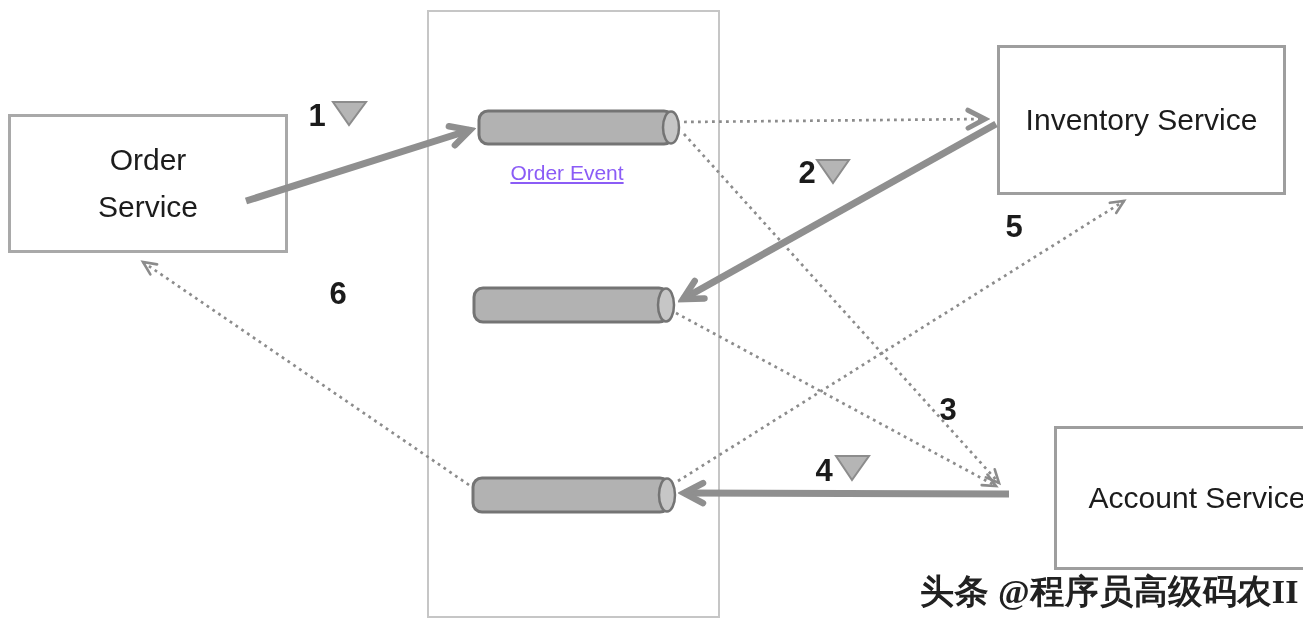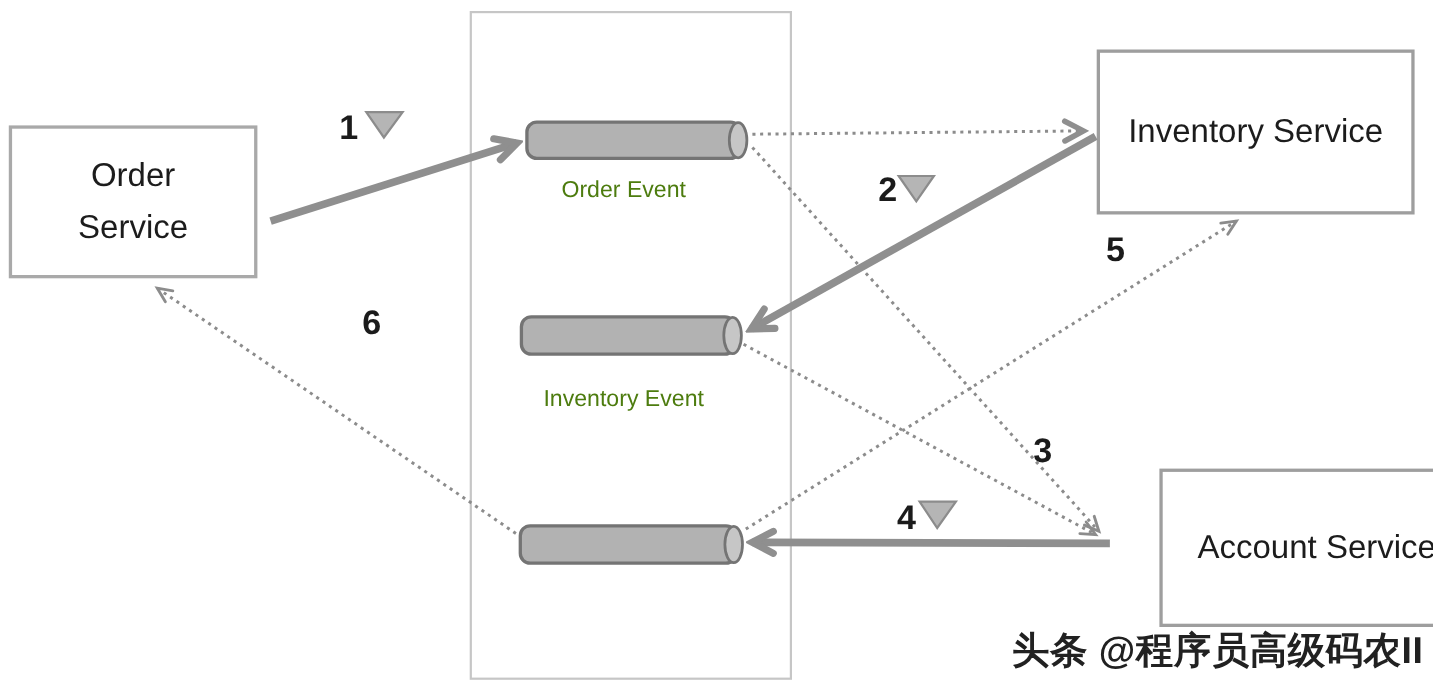--- a/index.html
+++ b/index.html
@@ -2,39 +2,39 @@
 <html><head>
 <meta charset="utf-8">
 <style>
   html,body{margin:0;padding:0;background:#ffffff;}
   .stage{
     position:relative;width:1303px;height:624px;background:#ffffff;
     font-family:"Liberation Sans",sans-serif;color:#1d1d1d;overflow:hidden;
   }
   .node{position:absolute;background:#ffffff;box-sizing:border-box;display:flex;align-items:center;justify-content:center;}
   .svc{border:3px solid #9e9e9e;font-size:30px;color:#1c1c1c;text-align:center;}
-  .order-box{left:8px;top:114px;width:226px;height:139px;border-color:#a9a9a9;}
+  .order-box{left:8px;top:114px;width:280px;height:139px;border-color:#a9a9a9;}
   .order-box .lbl{display:block;width:150px;line-height:1.55;}
   .inv-box{left:997px;top:45px;width:289px;height:150px;}
   .acc-box{left:1010px;top:426px;width:286px;height:144px;margin-left:44px;}
   .broker-box{left:427px;top:10px;width:293px;height:608px;border:2px solid #c6c6c6;}
   .broker-title{position:absolute;left:455px;top:40px;font-size:22px;font-weight:bold;color:#171717;}
   .layer{position:absolute;left:0;top:0;z-index:3;}
-  .evt-label{position:absolute;width:270px;text-align:center;font-size:21px;color:#4d7c0f;z-index:4;}
+  .evt-label{position:absolute;width:270px;text-align:center;font-size:21px;color:#8b5cf6;z-index:4;text-decoration:underline;}
   .evt-order{left:432px;top:161px;}
   .evt-inventory{left:432px;top:351px;}
   .evt-account{left:438px;top:551px;}
   .step{position:absolute;width:34px;text-align:center;font-size:31px;font-weight:bold;color:#1b1b1b;z-index:4;line-height:32px;}
   .s1{left:300px;top:100px;}
   .s2{left:790px;top:157px;}
   .s3{left:931px;top:394px;}
   .s4{left:807px;top:455px;}
   .s5{left:997px;top:211px;}
   .s6{left:321px;top:278px;}
-  .watermark{position:absolute;left:920px;top:569px;font-size:34px;font-weight:bold;color:#212121;z-index:5;white-space:nowrap;letter-spacing:0.5px;}
+  .watermark{position:absolute;left:920px;top:569px;font-size:34px;font-weight:bold;color:#212121;z-index:5;white-space:nowrap;letter-spacing:0.5px;font-family:Liberation Serif, serif;}
 </style>
 </head>
 <body>
 
 <div class="stage">
 
   <div class="node svc order-box">
     <span class="lbl">Order Service</span>
   </div>
 
@@ -83,21 +83,20 @@
       <rect x="473" y="478" width="196" height="34" rx="9" fill="#b2b2b2" stroke="#747474" stroke-width="3"></rect>
       <ellipse cx="667" cy="495" rx="8" ry="16.5" fill="#c6c6c6" stroke="#747474" stroke-width="2.5"></ellipse>
     </g>
 
     <polygon points="333,102 366,102 349,125" fill="#b5b5b5" stroke="#8c8c8c" stroke-width="2"></polygon>
     <polygon points="817,160 849,160 833,183" fill="#b5b5b5" stroke="#8c8c8c" stroke-width="2"></polygon>
     <polygon points="836,456 869,456 852,480" fill="#b5b5b5" stroke="#8c8c8c" stroke-width="2"></polygon>
   </svg>
 
   <div class="evt-label evt-order">Order Event</div>
-  <div class="evt-label evt-inventory">Inventory Event</div>
 
   <div class="step s1">1</div>
   <div class="step s2">2</div>
   <div class="step s3">3</div>
   <div class="step s4">4</div>
   <div class="step s5">5</div>
   <div class="step s6">6</div>
 
   <div class="watermark">头条 @程序员高级码农II</div>
 

